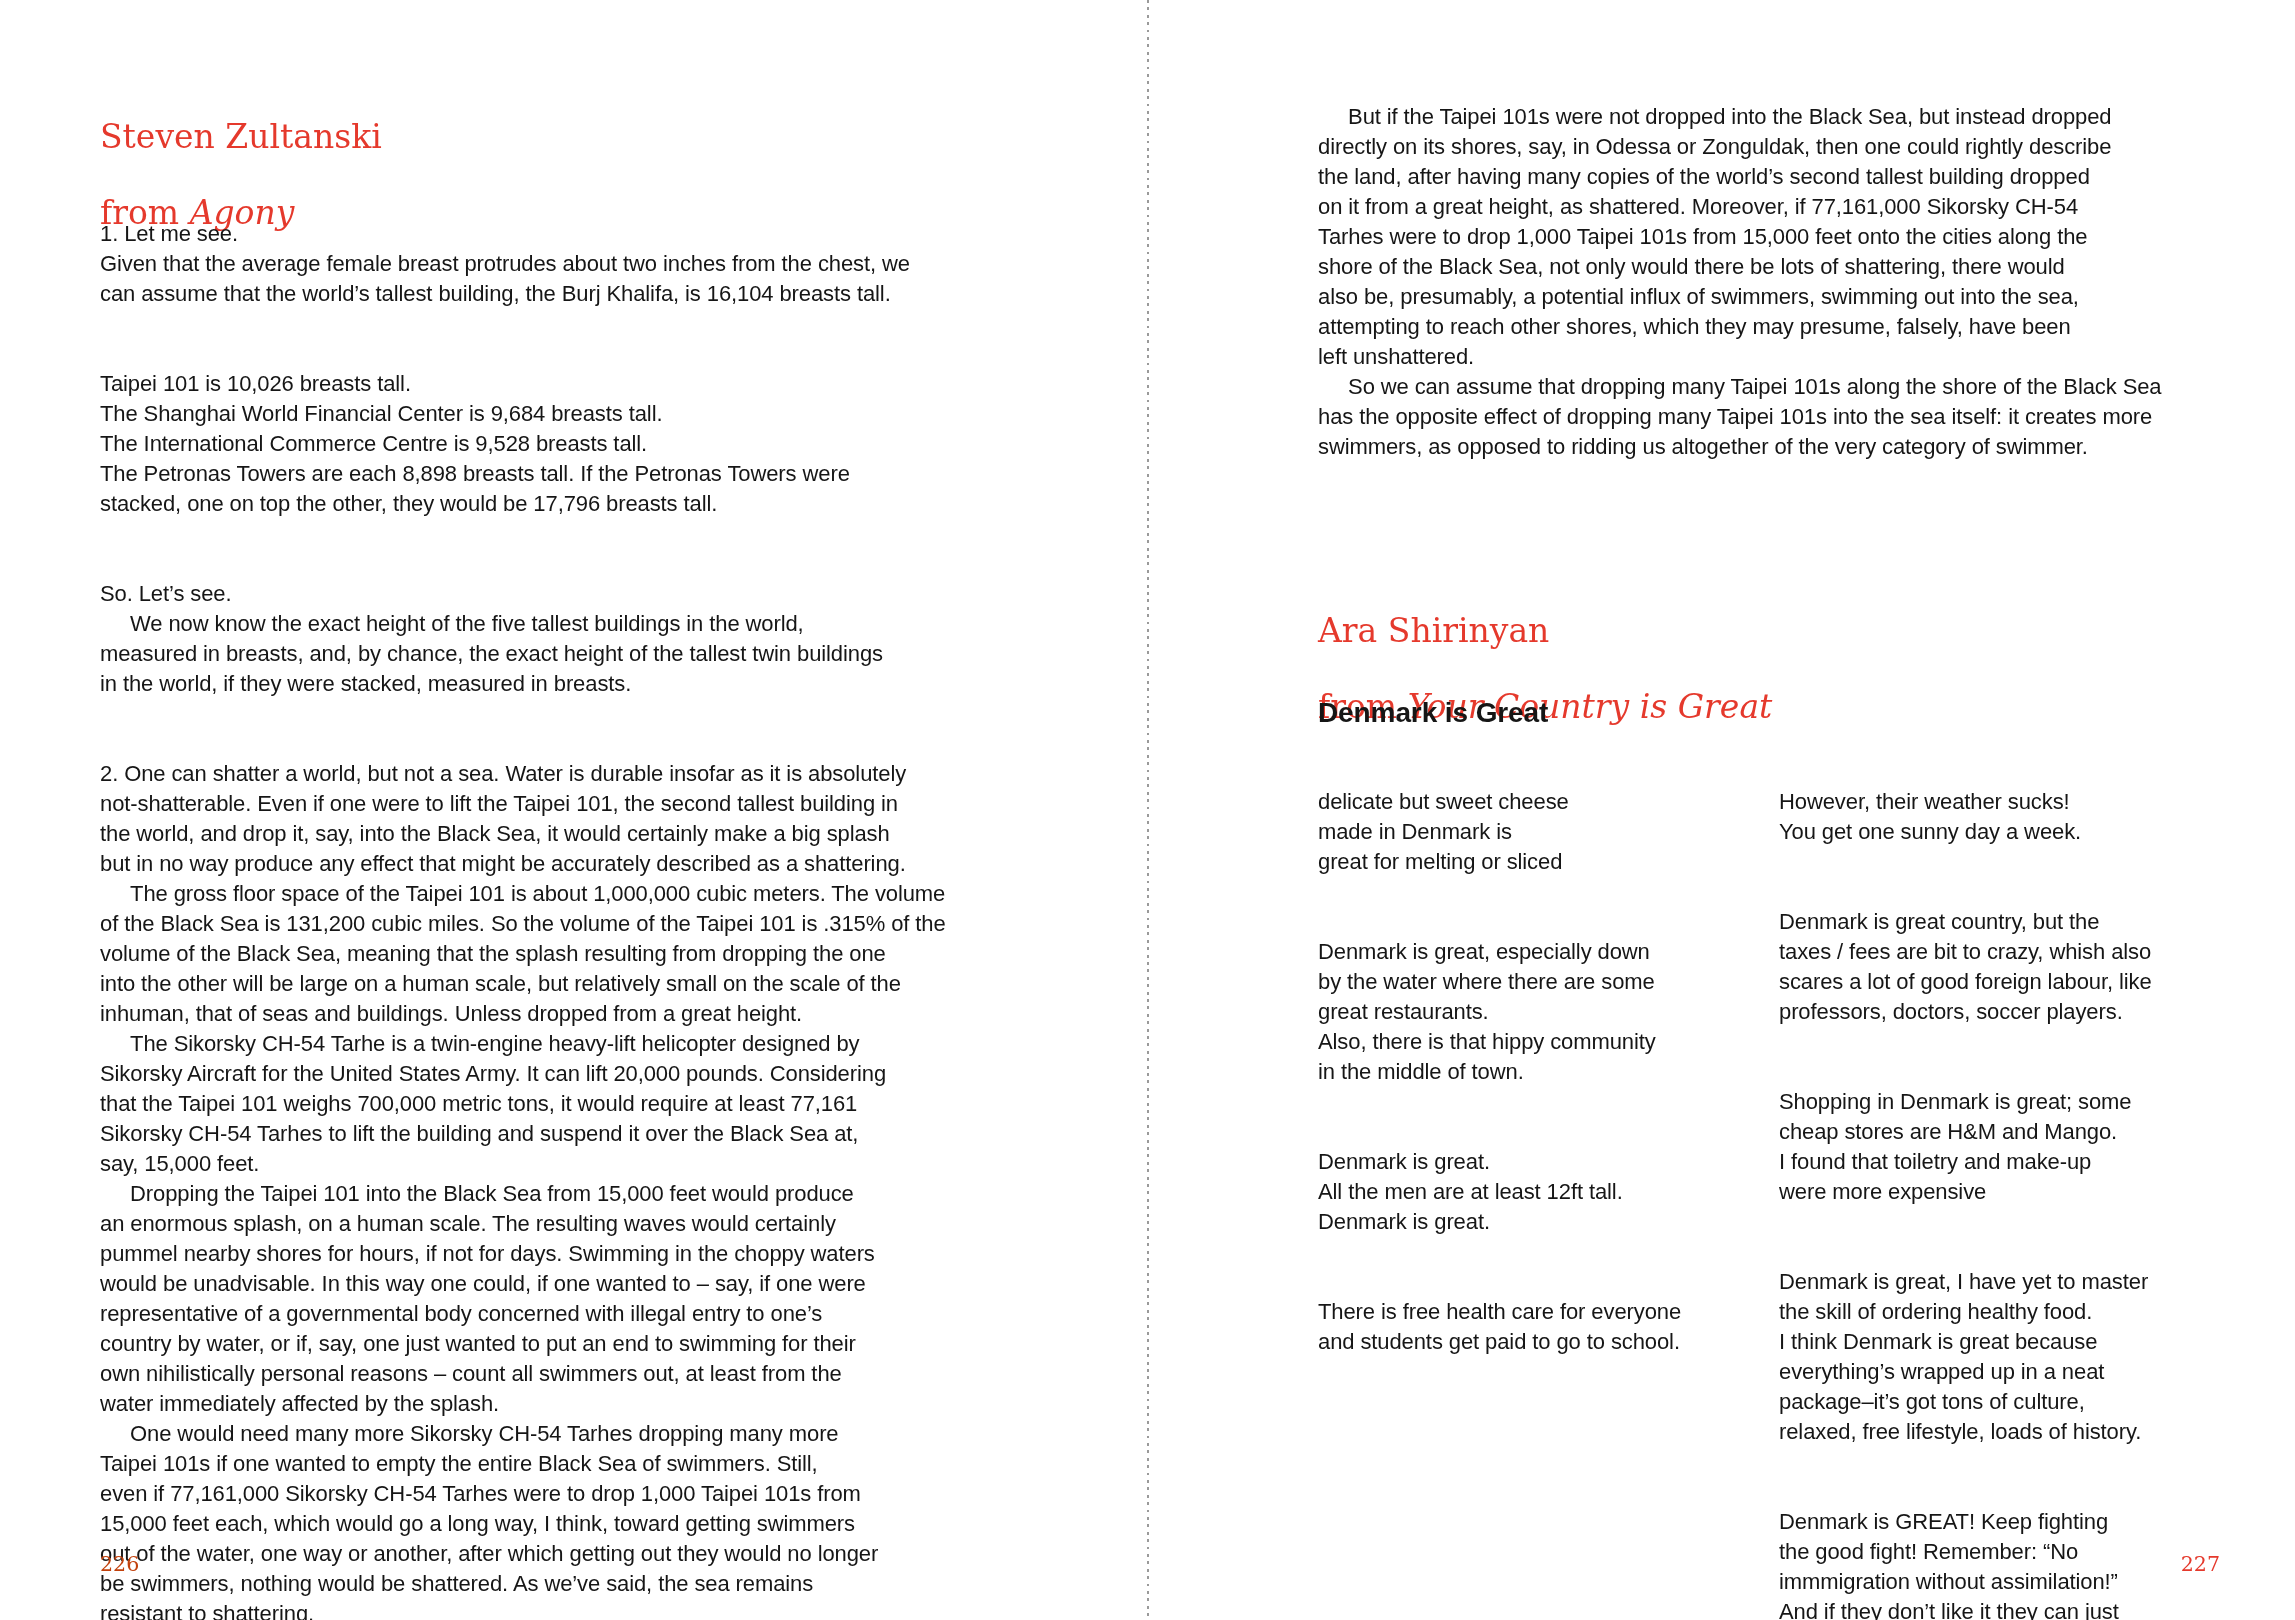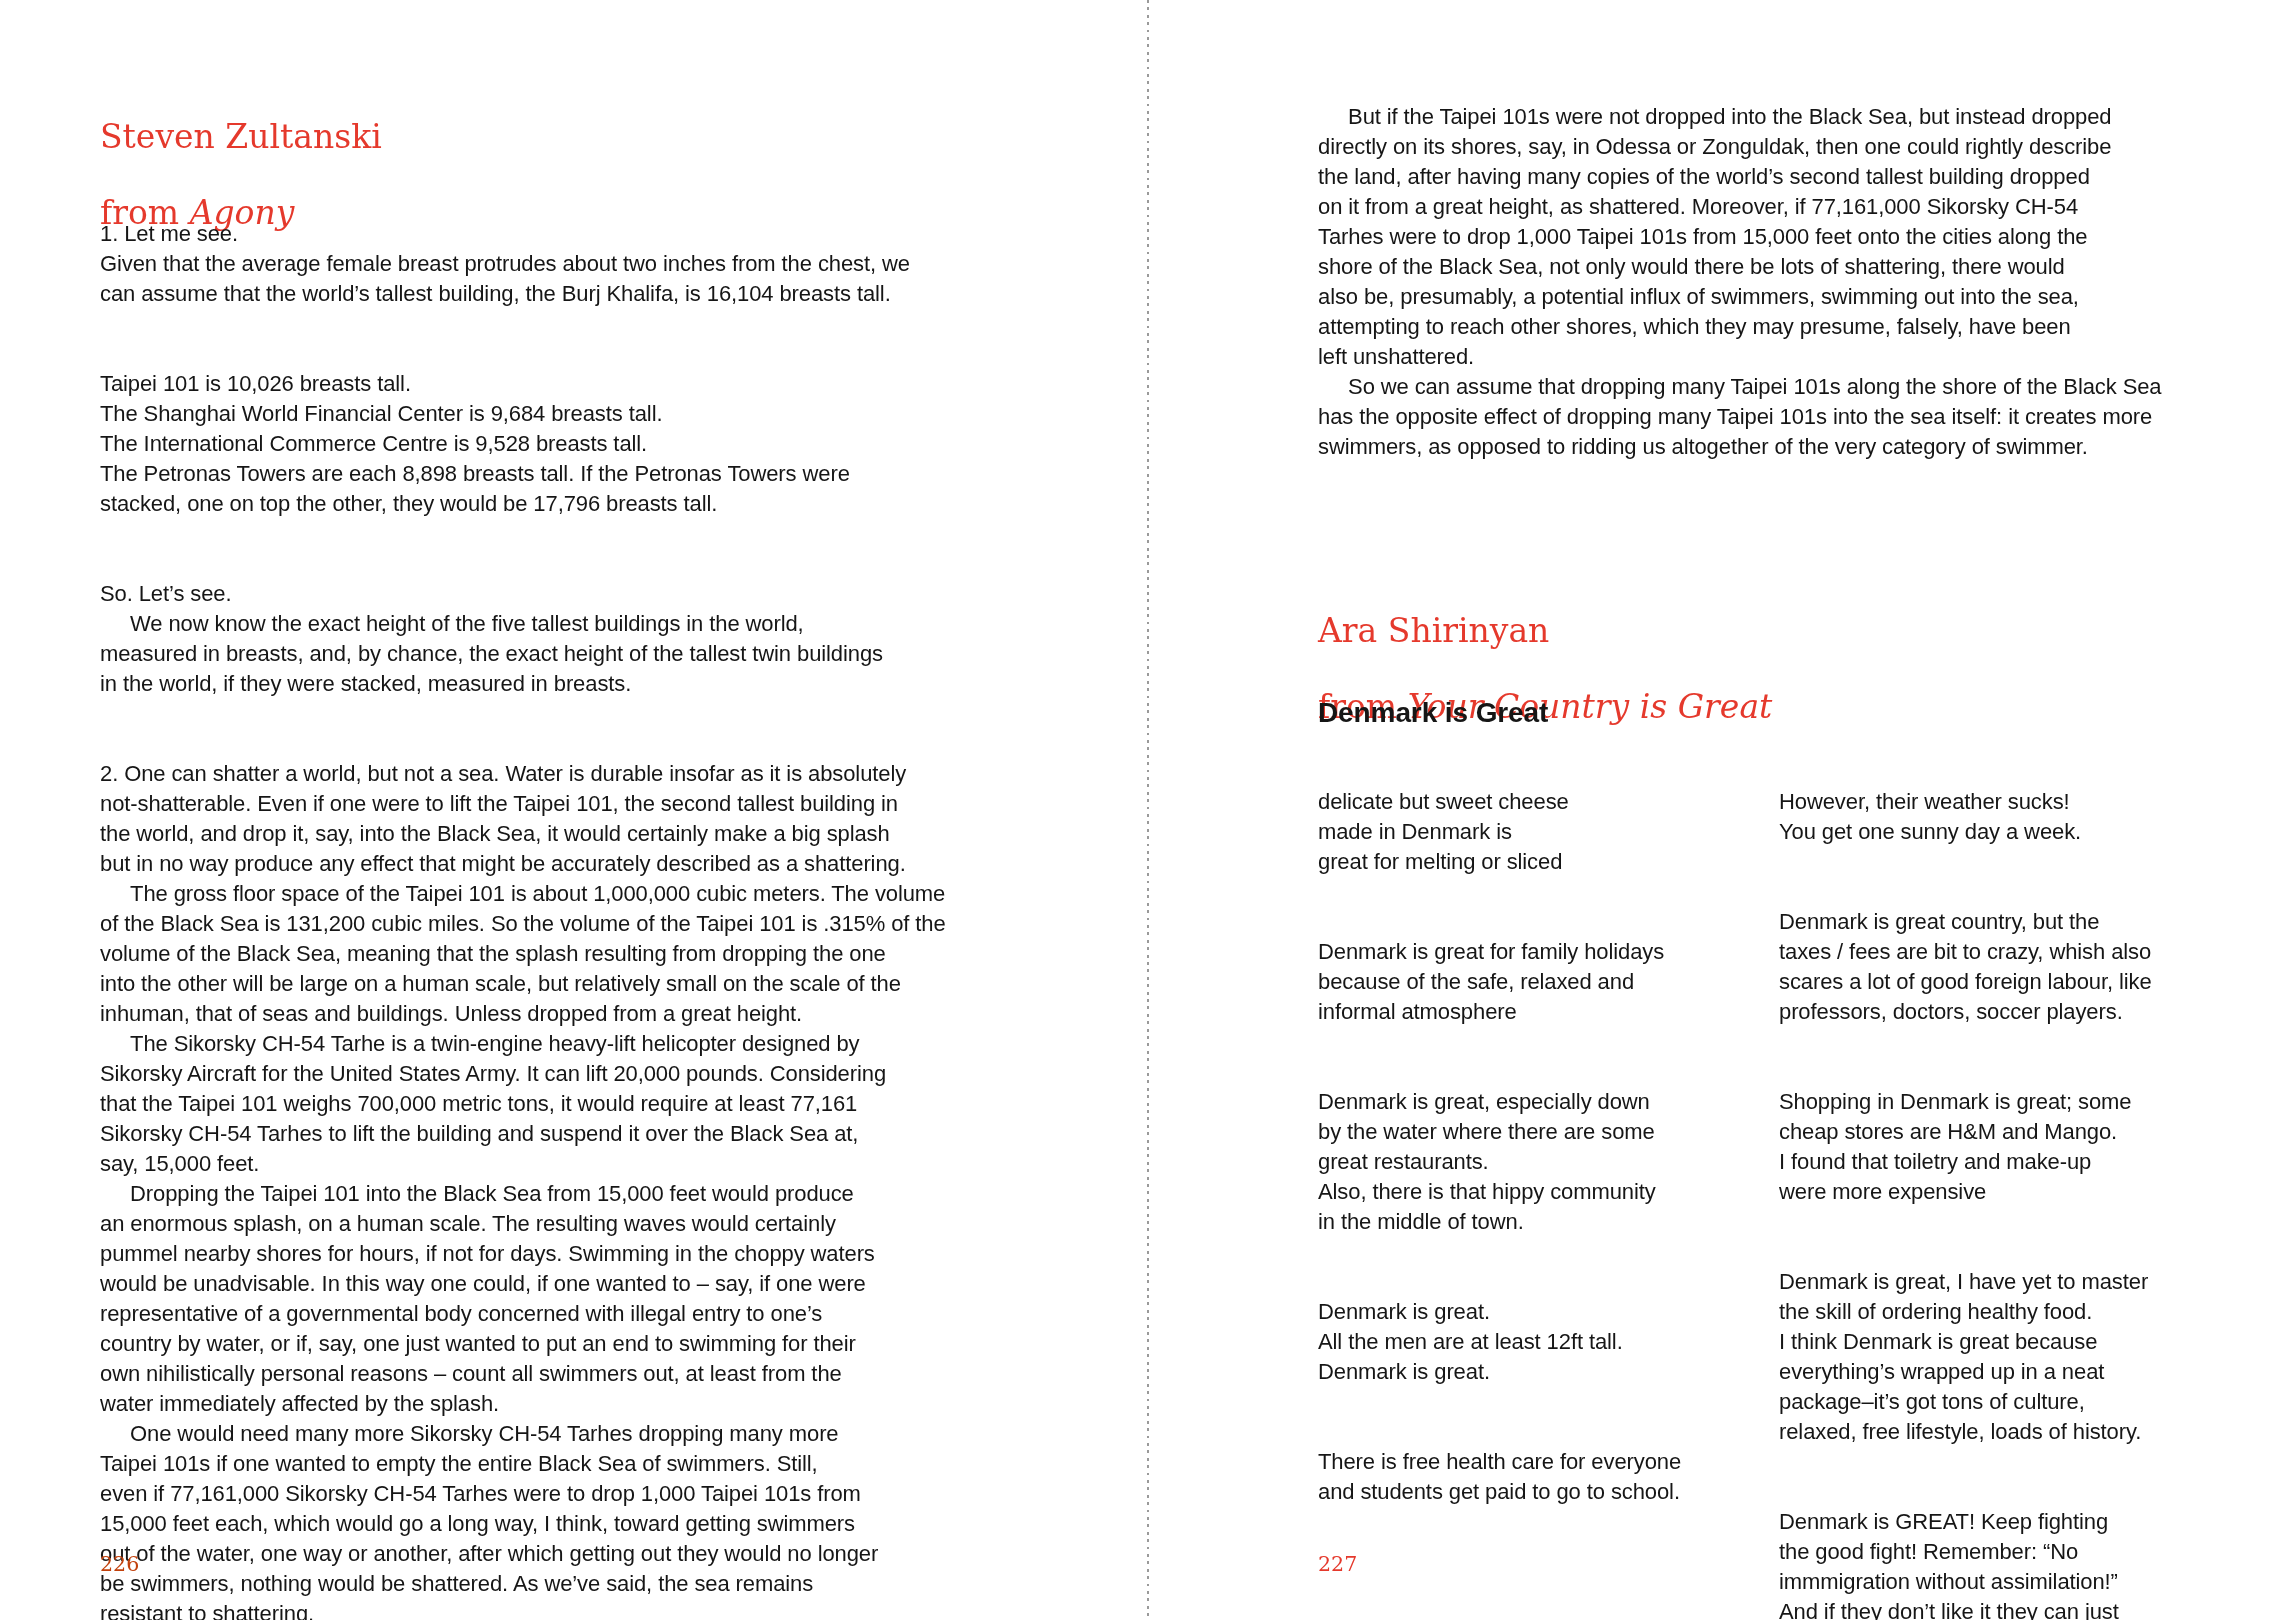--- a/index.html
+++ b/index.html
@@ -135,23 +135,20 @@
     <span>Ara Shirinyan</span><br>
     <span>from </span><span class="work-italic">Your Country is Great</span>
   </div>
 
   <div class="poem-heading" style="left:1318px; top:698px;">Denmark is Great</div>
 
   <div class="body-text" style="left:1318px; top:757px; width:452px;">
     <div class="stanza">delicate but sweet cheese
 made in Denmark is
 great for melting or sliced</div>
-    <div class="stanza">Denmark is great for family holidays
-because of the safe, relaxed and
-informal atmosphere</div>
     <div class="stanza">Denmark is great, especially down
 by the water where there are some
 great restaurants.
 Also, there is that hippy community
 in the middle of town.</div>
     <div class="stanza">Denmark is great.
 All the men are at least 12ft tall.
 Denmark is great.</div>
     <div class="stanza">There is free health care for everyone
 and students get paid to go to school.</div>
@@ -174,15 +171,15 @@
 everything’s wrapped up in a neat
 package–it’s got tons of culture,
 relaxed, free lifestyle, loads of history.</div>
     <div class="stanza">Denmark is GREAT! Keep fighting
 the good fight! Remember: “No
 immmigration without assimilation!”
 And if they don’t like it they can just
 go home.</div>
   </div>
 
-  <div class="page-number" style="left:1318px; top:1552px; width:902px; text-align:left; color:#e5392c;">227</div>
+  <div class="page-number" style="left:1318px; top:1552px; width:902px; text-align:right; color:#e5392c;">227</div>
 </div>
 
 
 </body></html>

